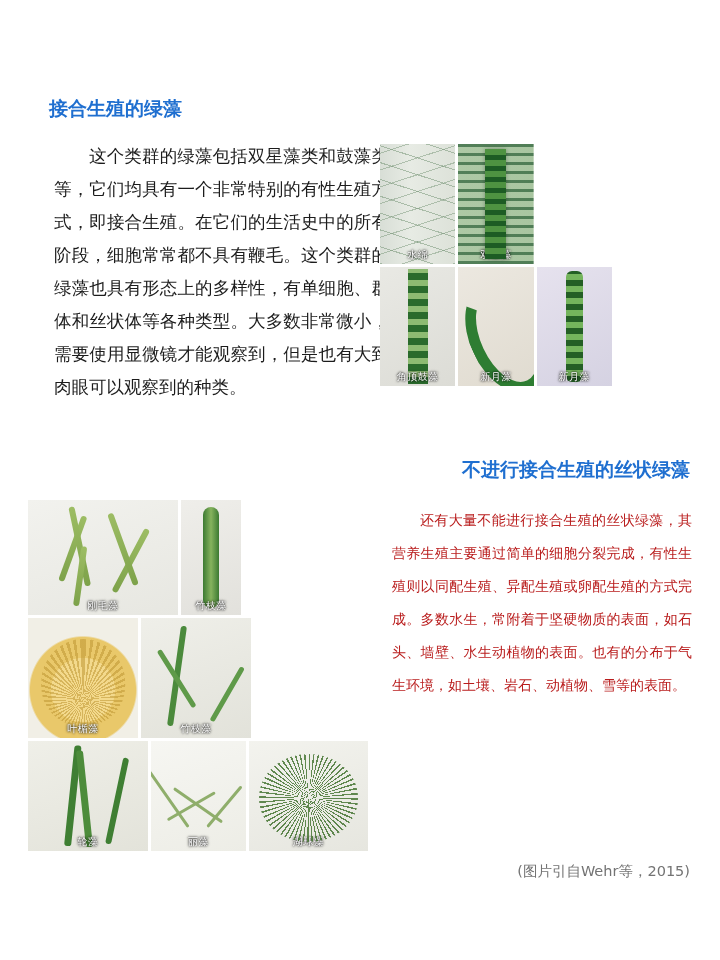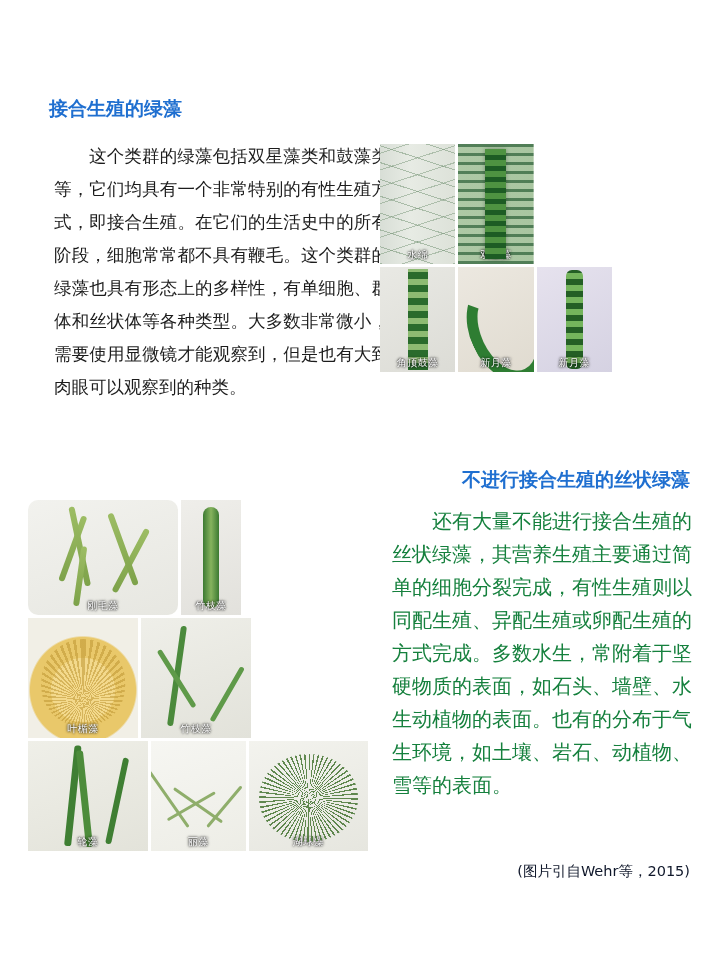--- a/index.html
+++ b/index.html
@@ -75,21 +75,21 @@
   .grid {
     display: grid;
     gap: 3px;
   }
   .fig1-row1 {
     grid-template-columns: repeat(4, 1fr);
     height: 120px;
   }
   .fig1-row2 {
     grid-template-columns: repeat(4, 1fr);
-    height: 105px;
+    height: 119px;
     margin-top: 3px;
   }
   .cell {
     position: relative;
     overflow: hidden;
   }
   .caption {
     position: absolute;
     left: 0;
     right: 0;
@@ -105,54 +105,54 @@
   
   .block2 {
     position: absolute;
     left: 0;
     top: 455px;
     width: 720px;
   }
   .head2 {
     position: absolute;
     right: 30px;
-    top: 12px;
+    top: 2px;
     text-align: left;
   }
   .para2 {
     position: absolute;
     right: 28px;
     top: 50px;
     width: 300px;
-    font-size: 20px;
+    font-size: 14px;
     line-height: 33px;
     text-align: justify;
     text-indent: 2em;
-    color: #15803d;
-    font-family: Liberation Sans, sans-serif;
+    color: #b91c1c;
+    font-family: Liberation Mono, monospace;
   }
   .figure2 {
     position: absolute;
     left: 28px;
     top: 45px;
     width: 340px;
   }
   .fig2-row {
     grid-template-columns: repeat(3, 1fr);
   }
   .fig2-r1 { height: 115px; grid-template-columns: 150px 60px 124px; }
   .fig2-r2 { height: 120px; margin-top: 3px; grid-template-columns: 110px 110px 114px; }
   .fig2-r3 { height: 110px; margin-top: 3px; grid-template-columns: 120px 95px 119px; }
 
   .credit {
     position: absolute;
     right: 30px;
     top: 862px;
     font-size: 14.5px;
-    color: #0f172a;
+    color: #737373;
     font-family: "DejaVu Sans", sans-serif;
   }
 
   .mg-spiro {
     background:
       repeating-linear-gradient(18deg, rgba(120,150,120,.55) 0 1px, rgba(0,0,0,0) 1px 16px),
       repeating-linear-gradient(-18deg, rgba(120,150,120,.5) 0 1px, rgba(0,0,0,0) 1px 16px),
       linear-gradient(90deg, #d8ded6 0%, #e7ebe4 40%, #dde2d9 100%);
   }
   .mg-zygnema {
@@ -219,21 +219,20 @@
     top: 2%;
     width: 20px;
     height: 96%;
     margin-left: -10px;
     background: repeating-linear-gradient(0deg, #2a6b2c 0 7px, #8dbb72 7px 13px);
   }
 
   
   .mg-blades {
     background: linear-gradient(160deg, #f2f2ee, #e7e7e1);
-    border-radius: 10px;
   }
   .blade {
     position: absolute;
     width: 6px;
     background: linear-gradient(180deg, #9dbd64, #7da24a);
     border-radius: 3px;
     transform-origin: bottom center;
   }
   .mg-tube {
     background: linear-gradient(160deg, #efeeea, #e2e1dc);

